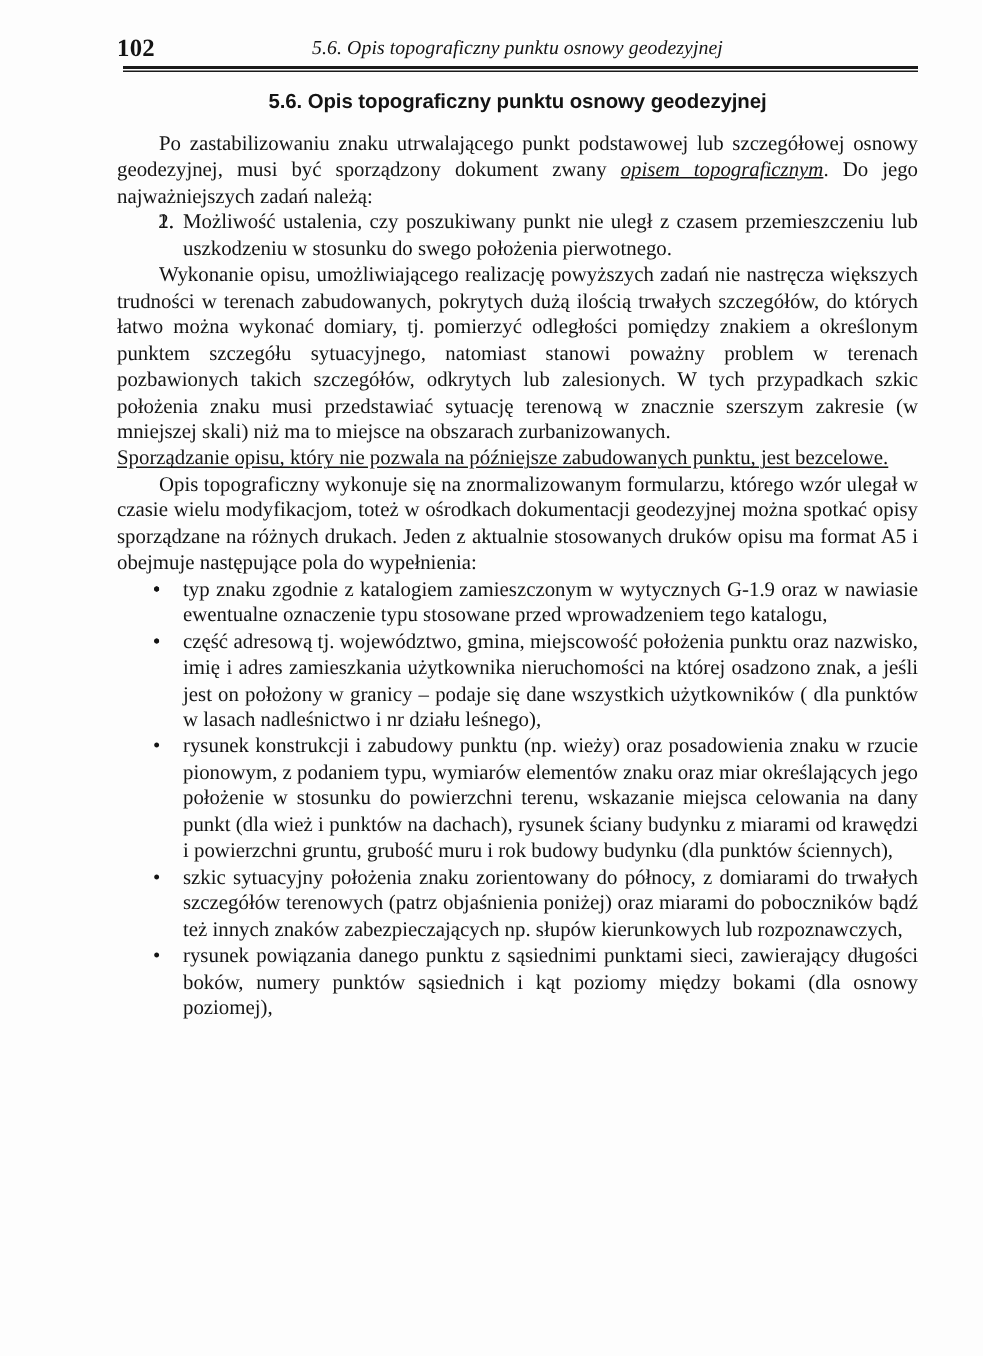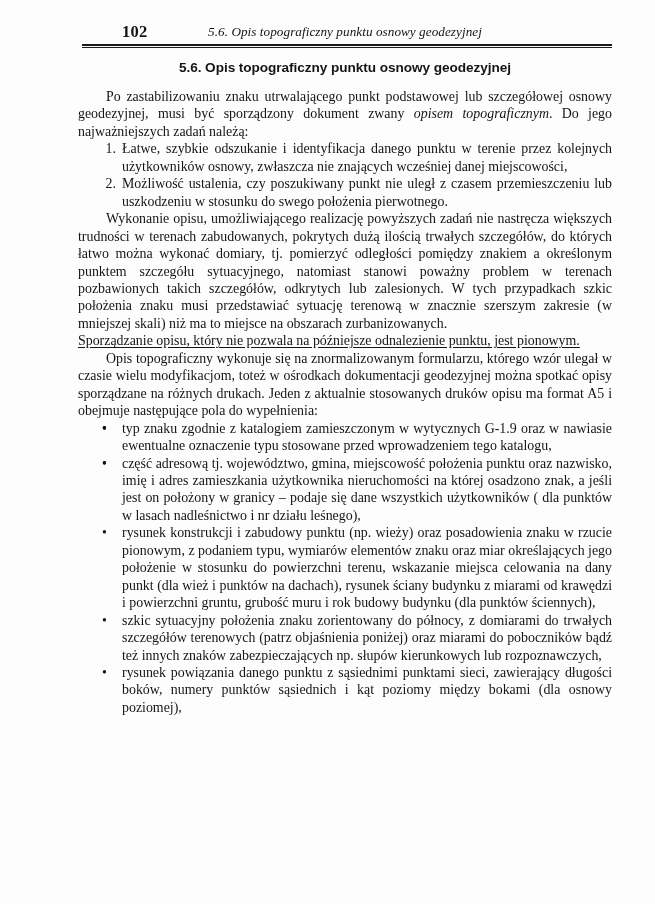--- a/index.html
+++ b/index.html
@@ -33,21 +33,20 @@
     height: 26px;
   }
   .folio {
     position: absolute;
     left: 0;
     top: 0;
     font-size: 16.5px;
     font-weight: bold;
     font-family: "Liberation Serif", "DejaVu Serif", serif;
     letter-spacing: 0.2px;
-    margin-left: 44px;
   }
   .running-title {
     position: absolute;
     left: 0;
     top: 2px;
     width: 534px;
     text-align: center;
     font-style: italic;
     font-size: 13.2px;
     letter-spacing: 0.05px;
@@ -94,21 +93,21 @@
   }
 
   p.underlined {
     margin: 0;
     text-align: left;
     text-indent: 0;
     text-decoration: underline;
     text-underline-offset: 2px;
   }
 
-  em.it { font-style: italic; }
+  em.it { font-style: italic; text-decoration: underline; }
 
   
   ol.num-list {
     margin: 0;
     padding: 0;
     list-style: none;
   }
   ol.num-list > li {
     position: relative;
     padding-left: 44px;
@@ -157,31 +156,30 @@
 
   <div class="section-heading">5.6. Opis topograficzny punktu osnowy geodezyjnej</div>
 
   <div class="body-col">
 
     <p class="para"><span>Po zastabilizowaniu znaku utrwalającego punkt podstawowej lub szczegółowej osnowy geodezyjnej, musi być sporządzony dokument zwany </span><em class="it">opisem topograficznym</em><span>. Do jego najważniejszych zadań należą:</span></p>
 
     <ol class="num-list">
       <li>
         <span class="marker">1.</span>
-        <span>Łatwe, szybkie odszukanie i identyfikacja danego punktu w terenie przez kolejnych użytkowników osnowy, zwłaszcza nie znających wcześniej danej miejscowości,</span>
       </li>
       <li>
         <span class="marker">2.</span>
         <span>Możliwość ustalenia, czy poszukiwany punkt nie uległ z czasem przemieszczeniu lub uszkodzeniu w stosunku do swego położenia pierwotnego.</span>
       </li>
     </ol>
 
     <p class="para">Wykonanie opisu, umożliwiającego realizację powyższych zadań nie nastręcza większych trudności w terenach zabudowanych, pokrytych dużą ilością trwałych szczegółów, do których łatwo można wykonać domiary, tj. pomierzyć odległości pomiędzy znakiem a określonym punktem szczegółu sytuacyjnego, natomiast stanowi poważny problem w terenach pozbawionych takich szczegółów, odkrytych lub zalesionych. W tych przypadkach szkic położenia znaku musi przedstawiać sytuację terenową w znacznie szerszym zakresie (w mniejszej skali) niż ma to miejsce na obszarach zurbanizowanych.</p>
 
-    <p class="underlined">Sporządzanie opisu, który nie pozwala na późniejsze odnalezienie punktu, jest pionowym.</p>
+    <p class="underlined">Sporządzanie opisu, który nie pozwala na późniejsze zabudowanych punktu, jest bezcelowe.</p>
 
     <p class="para">Opis topograficzny wykonuje się na znormalizowanym formularzu, którego wzór ulegał w czasie wielu modyfikacjom, toteż w ośrodkach dokumentacji geodezyjnej można spotkać opisy sporządzane na różnych drukach. Jeden z aktualnie stosowanych druków opisu ma format A5 i obejmuje następujące pola do wypełnienia:</p>
 
     <ul class="bullet-list">
       <li>
         <span class="bullet">•</span>
       </li>
       <li>
         <span class="bullet">•</span>
       </li>

